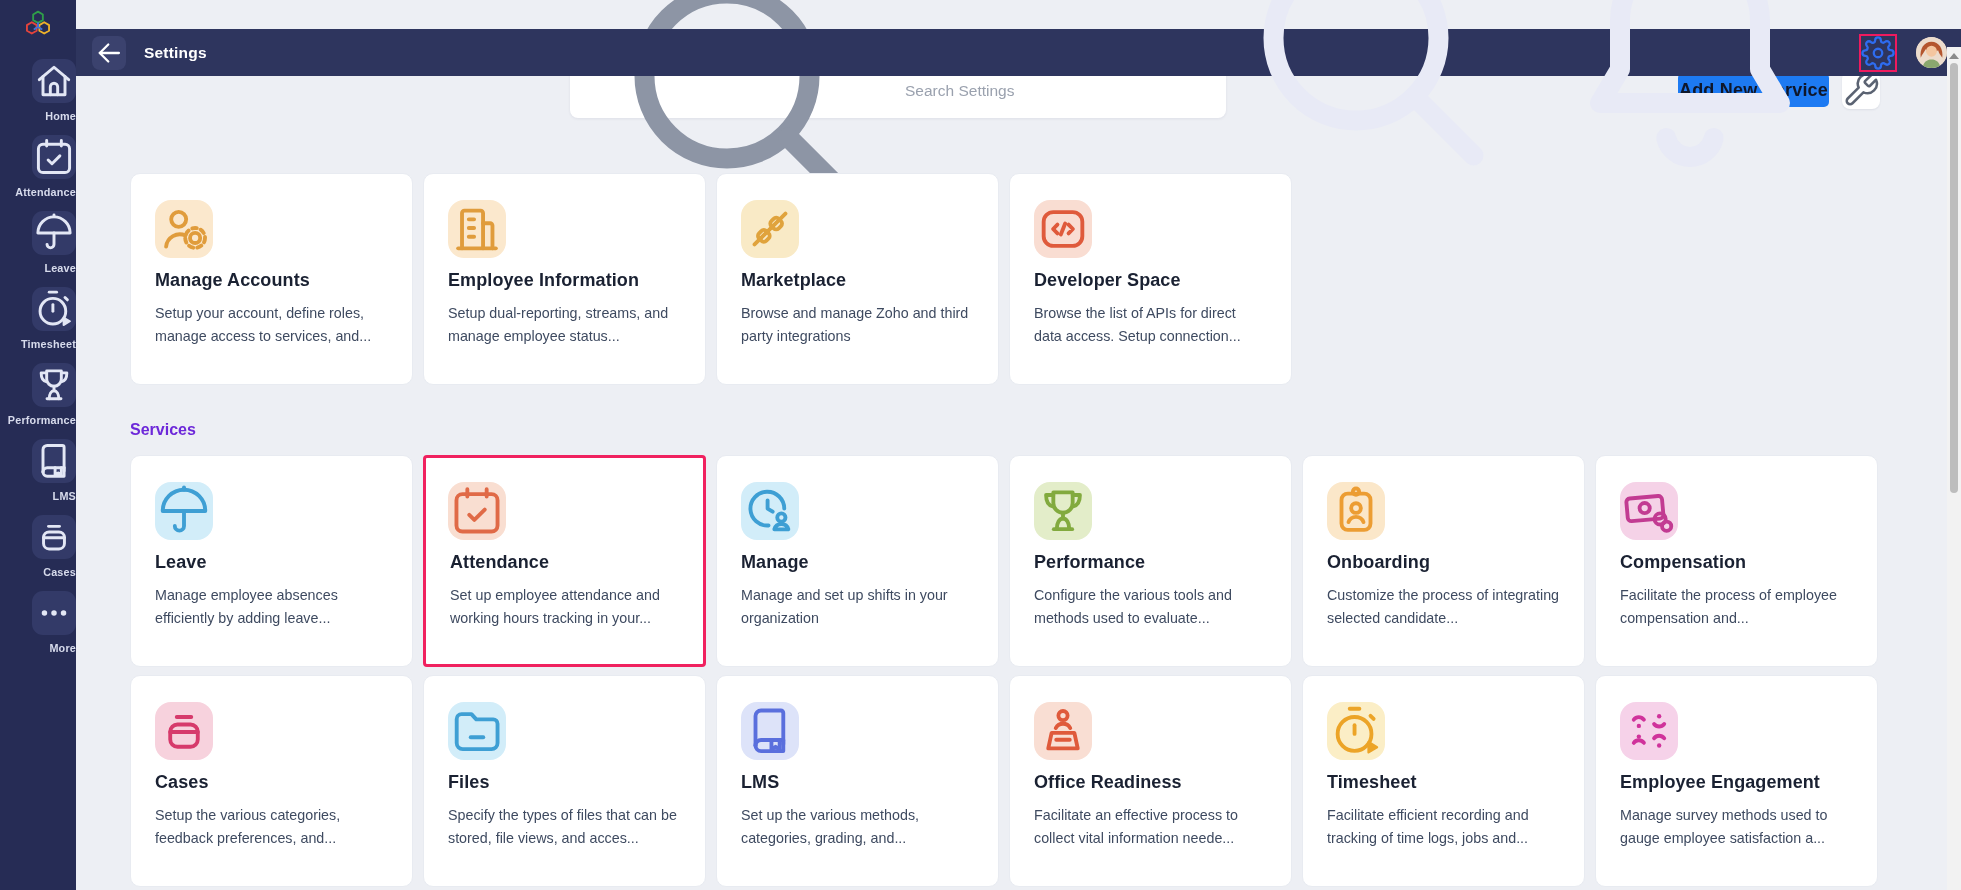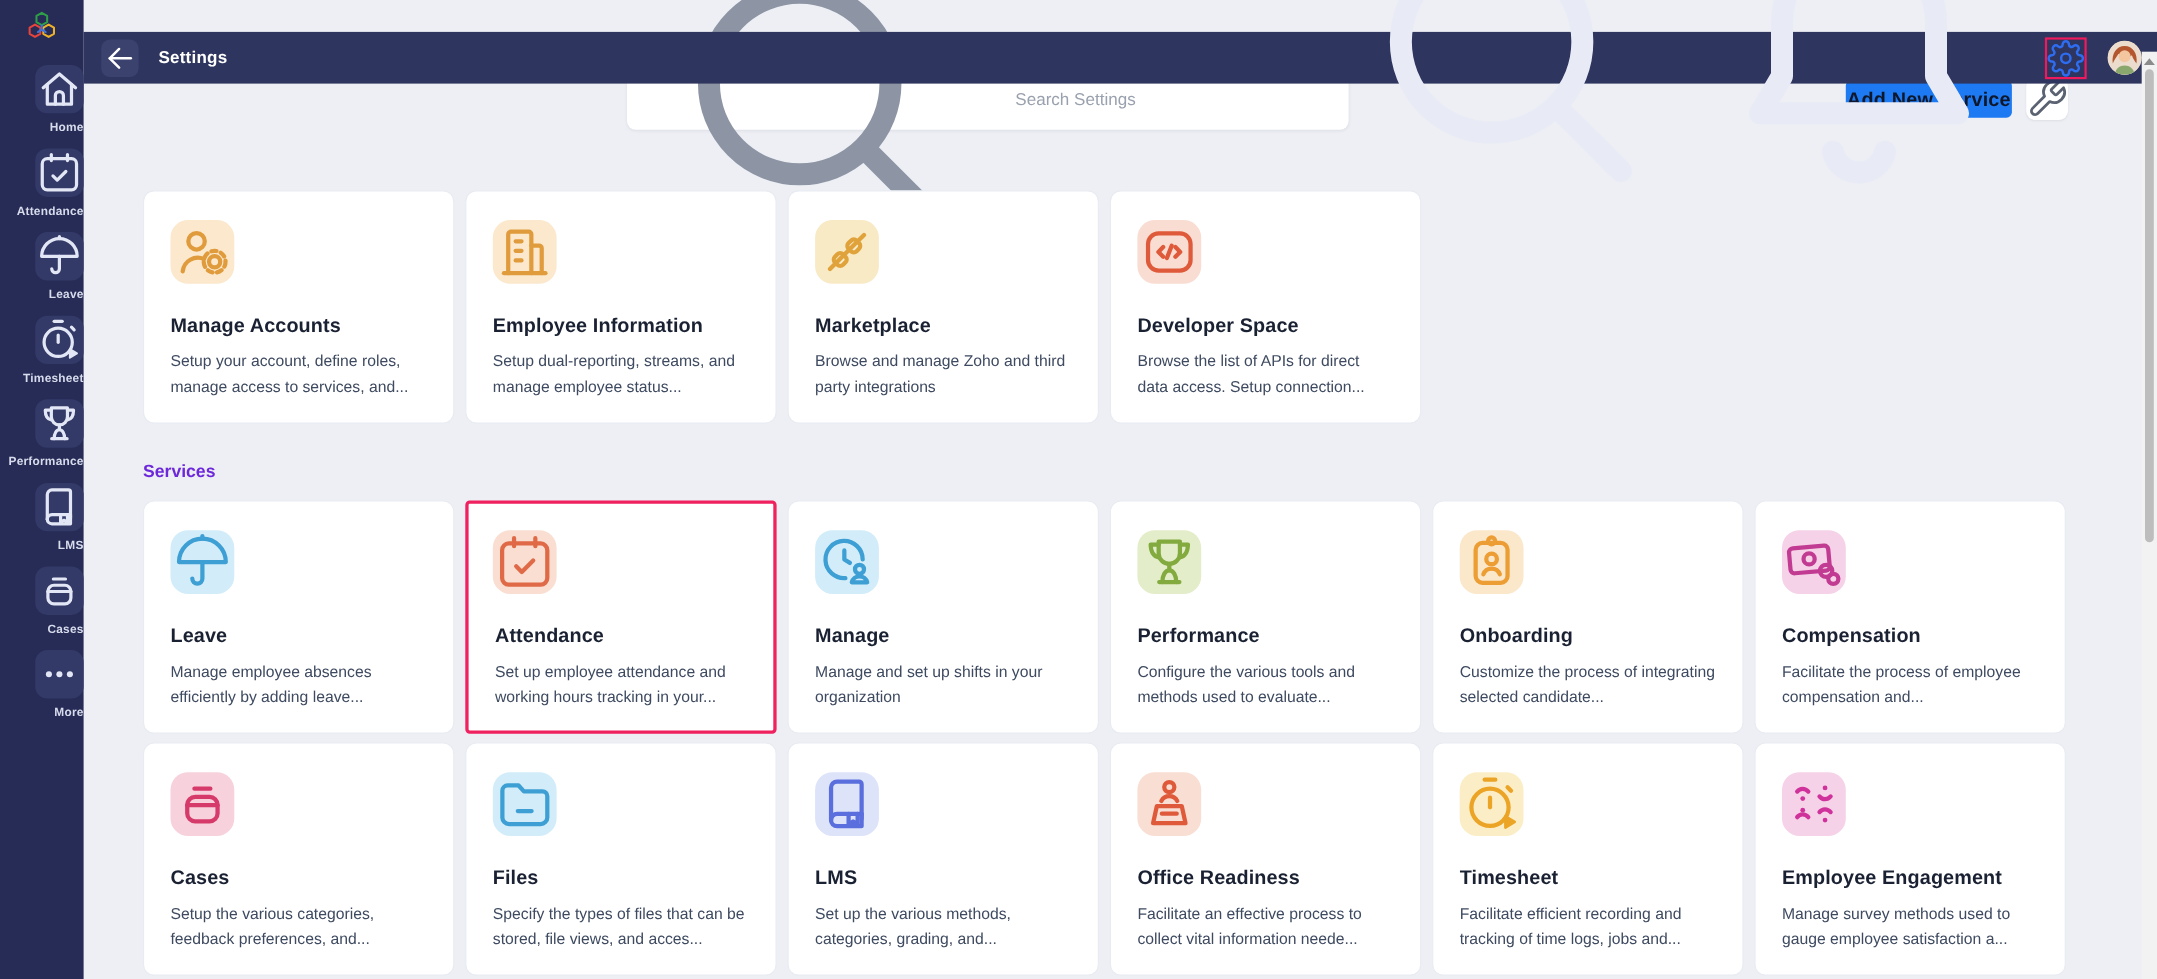--- a/index.html
+++ b/index.html
@@ -38,21 +38,21 @@
   
   .scrollbar { position:absolute; right:0; top:47px; width:14px; bottom:0; background:#f2f2f2; z-index:6; }
   .scroll-arrow { width:0; height:0; margin:6px auto 4px; border-left:5px solid transparent;
     border-right:5px solid transparent; border-bottom:6px solid #8b8b8b; cursor:pointer; }
   .scroll-thumb { width:8px; margin:0 auto; height:430px; background:#bdbdbd; border-radius:4px; cursor:pointer; }
 
   
   .content { position:absolute; left:76px; top:47px; right:14px; bottom:0; background:#edeff4; }
 
   .search-wrap { position:absolute; left:494px; top:16px; width:656px; height:55px; background:#fff;
-    border-radius:8px; box-shadow:0 1px 3px rgba(25,35,65,.07); display:flex; align-items:center;gap:18px; }
+    border-radius:8px; box-shadow:0 1px 3px rgba(25,35,65,.07); display:flex; align-items:center; }
   .search-wrap .sicon { color:#8d95a5; margin-left:22px; display:flex; }
   .search-wrap .sicon svg { width:18px; height:18px; }
   .search-input { flex:1; border:none; outline:none; background:transparent; margin-left:13px;
     font-size:15.5px; color:#2b3347; font-family:inherit; }
   .search-input::placeholder { color:#9aa1ae; }
 
   .add-btn { position:absolute; left:1602px; top:26px; width:151px; height:34px; border:none;
     border-radius:5px; background:#1d7af2; color:#0f172a; font-size:18px; font-weight:700;
     font-family:inherit; cursor:pointer; letter-spacing:.2px; }
   .tool-btn { position:absolute; left:1766px; top:24px; width:38px; height:38px; background:#fff;
@@ -65,21 +65,21 @@
   .cards-services { position:absolute; left:54px; top:408px; width:1769px; display:flex; flex-wrap:wrap;
     gap:8px 10px; }
 
   .card { width:283px; height:212px; background:#fff; border:1px solid #e8ebf1; border-radius:10px;
     cursor:pointer; overflow:hidden; }
   .card.highlighted { border:3px solid #f0215f; border-radius:4px; }
   .tile { width:58px; height:58px; border-radius:16px; margin:26px 0 0 24px;
     display:flex; align-items:center; justify-content:center; }
   .card.highlighted .tile { margin:24px 0 0 22px; }
   .tile svg { width:27px; height:27px; }
-  .card-title { margin:28px 24px 0; font-size:18px; font-weight:700; color:#1a2132; letter-spacing:.1px; }
+  .card-title { margin:12px 24px 0; font-size:18px; font-weight:700; color:#1a2132; letter-spacing:.1px; }
   .card-desc { margin:11px 24px 0; font-size:14.3px; line-height:22.5px; color:#3e4a60; }
 </style>
 </head>
 <body>
 
 <div class="sidebar">
   <div class="logo-box">
     <svg viewBox="0 0 40 40" fill="none" stroke-width="2.2" stroke-linejoin="round">
       <polygon points="20,5.5 25.7,8.8 25.7,15.4 20,18.7 14.3,15.4 14.3,8.8" stroke="#2f9e49"></polygon>
       <polygon points="12.7,18 18.4,21.3 18.4,27.9 12.7,31.2 7,27.9 7,21.3" stroke="#e6443c"></polygon>

